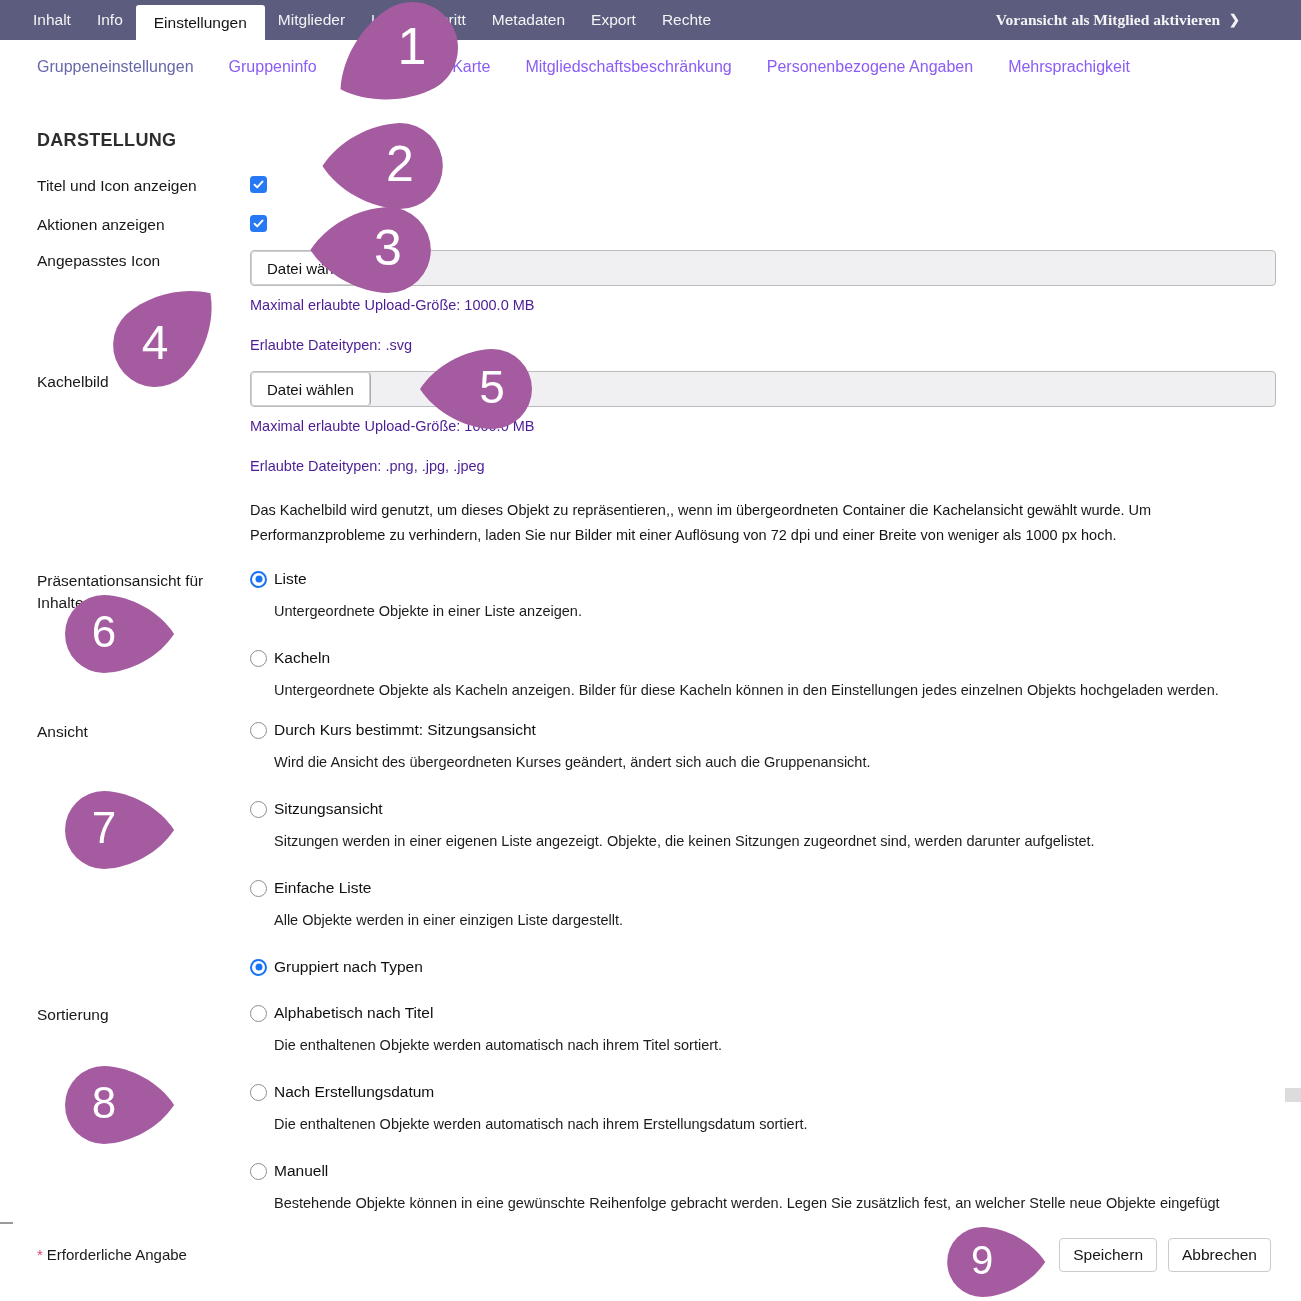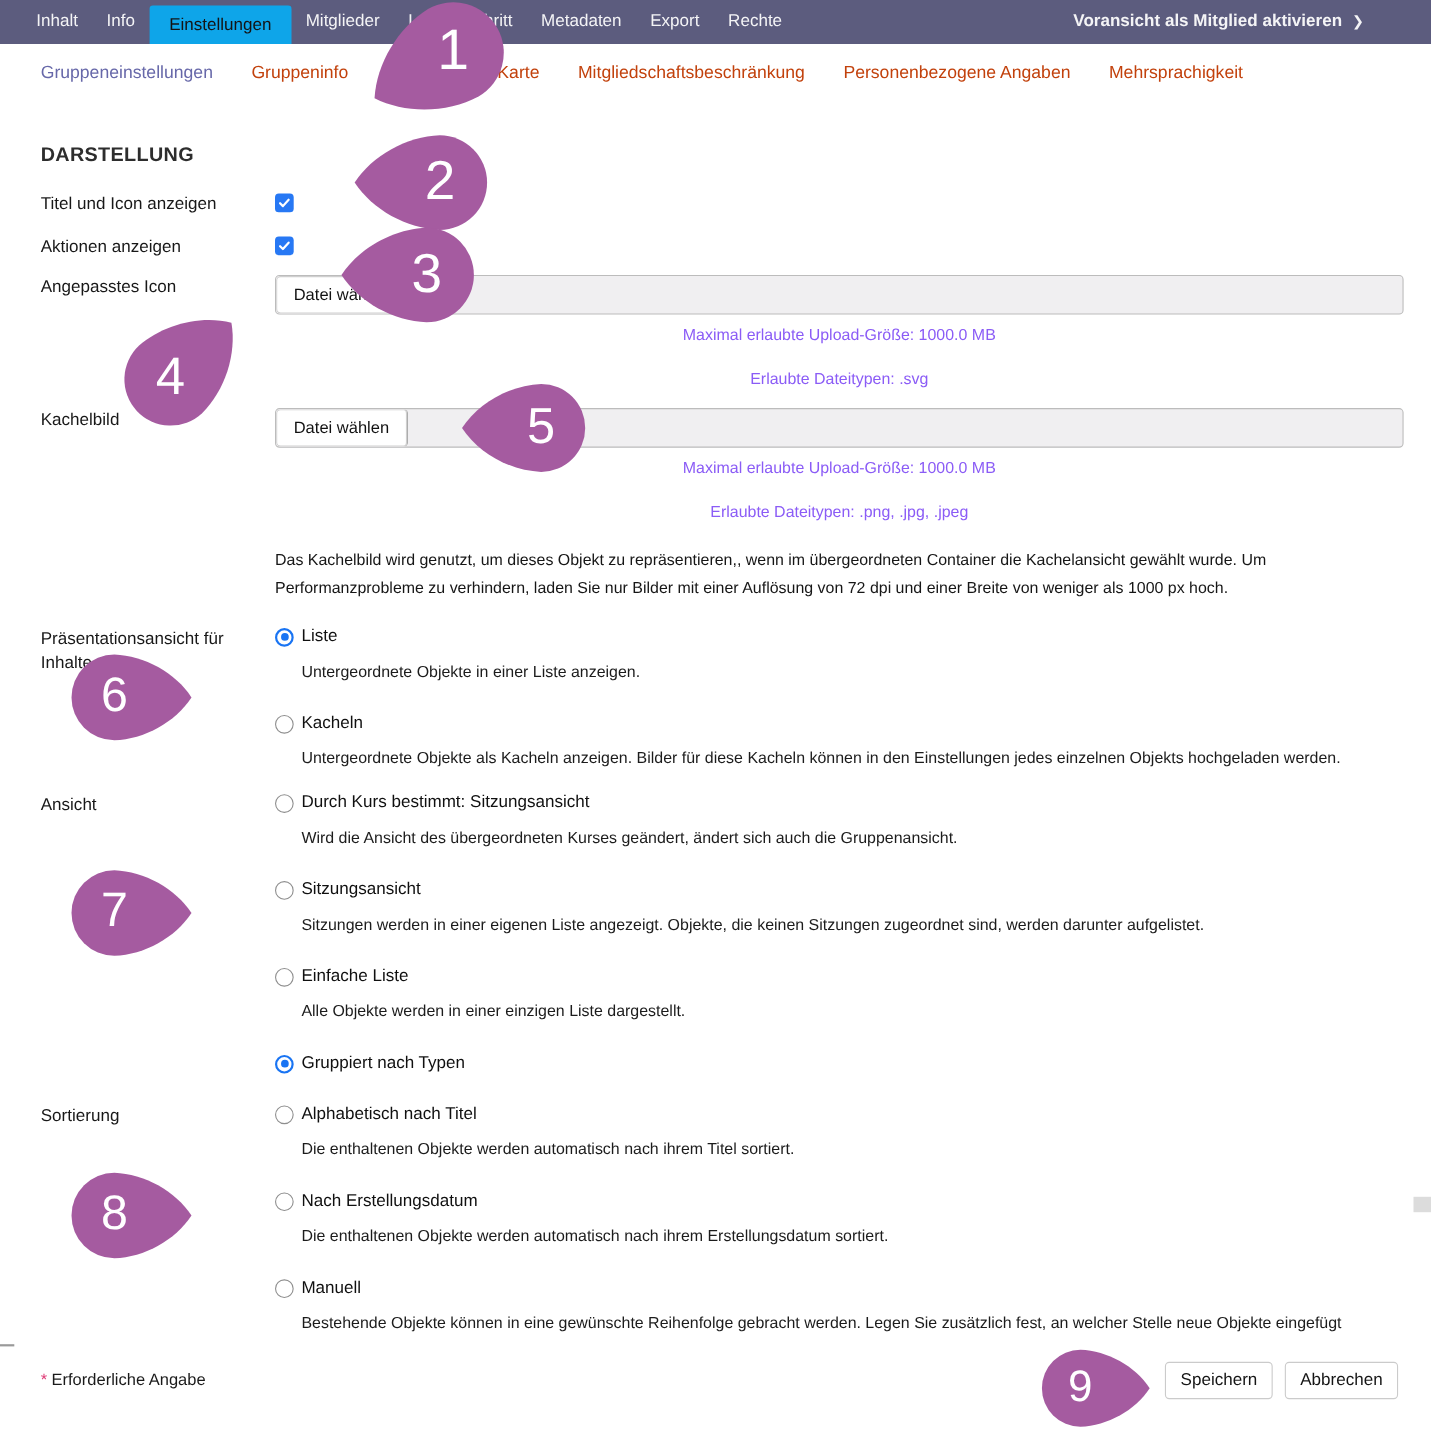--- a/index.html
+++ b/index.html
@@ -3,43 +3,43 @@
 <meta charset="utf-8">
 <style>
   html,body{margin:0;padding:0;background:#fff;}
   body{width:1301px;height:1301px;position:relative;overflow:hidden;
        font-family:"Liberation Sans","DejaVu Sans",sans-serif;color:#1a1a1a;}
   .page{position:relative;width:1301px;height:1102px;}
 
   
   .topnav{height:40px;background:#5c5c7e;display:flex;align-items:stretch;padding-left:20px;}
   .ttab{display:flex;align-items:center;padding:0 13px;color:#f4f4f6;font-size:15.5px;cursor:pointer;white-space:nowrap;}
-  .ttab.active{background:#0ea5e9;color:#141414;margin-top:5px;border-radius:3px 3px 0 0;padding:0 18px;}
-  .ttab.preview{margin-left:auto;margin-right:48px;font-weight:700;}
+  .ttab.active{background:#ffffff;color:#141414;margin-top:5px;border-radius:3px 3px 0 0;padding:0 18px;}
+  .ttab.preview{margin-left:auto;margin-right:48px;font-weight:700;font-family:Liberation Serif, serif;}
   .chev{margin-left:9px;font-size:13px;}
 
   
   .subnav{display:flex;gap:35px;padding:18px 20px 10px 37px;}
-  .stab{font-size:16px;color:#c2410c;cursor:pointer;white-space:nowrap;}
+  .stab{font-size:16px;color:#8b5cf6;cursor:pointer;white-space:nowrap;}
   .stab.active{color:#6768a9;}
 
   
   main{display:block;}
   .section-title{margin:44px 0 0 37px;font-size:18px;font-weight:700;color:#2d2d2d;letter-spacing:.3px;}
   .row{display:grid;grid-template-columns:213px 1fr;padding:0 25px 0 37px;}
   .flabel{font-size:15.5px;line-height:22px;color:#181818;padding-right:42px;}
   .fctl{min-width:0;}
 
   .checkbox{display:inline-block;width:17px;height:17px;border-radius:3.5px;background:#2778f4;position:relative;vertical-align:top;margin-top:1px;cursor:pointer;}
   .checkbox svg{position:absolute;inset:2px;width:13px;height:13px;}
 
   .fileinput{display:flex;height:34px;border:1px solid #bcbcbc;border-radius:4px;background:#f0eff1;align-items:stretch;overflow:hidden;cursor:pointer;}
   .filebtn{display:flex;align-items:center;background:#fff;border-right:1px solid #adadad;border-radius:4px;padding:0 16px;font-size:15px;color:#111;box-shadow:0 0 0 1px #cfcfcf inset;}
   .filefield{flex:1;}
-  .help{font-size:14.5px;color:#8b5cf6;margin-top:11px;text-align:center;}
+  .help{font-size:14.5px;color:#4c1d95;margin-top:11px;}
   .help + .help{margin-top:24px;}
   .byline{font-size:14.5px;color:#161616;line-height:25px;margin-top:24px;max-width:1024px;}
 
   .opt{margin-top:26px;}
   .opt:first-child{margin-top:0;}
   .optline{display:flex;align-items:center;gap:7px;cursor:pointer;}
   .radio{width:17px;height:17px;border-radius:50%;box-sizing:border-box;border:1.5px solid #8e8e8e;background:#fff;flex:0 0 auto;position:relative;}
   .radio.selected{border:2px solid #1974f3;}
   .radio.selected::after{content:"";position:absolute;left:50%;top:50%;width:7px;height:7px;border-radius:50%;background:#1974f3;transform:translate(-50%,-50%);}
   .optlabel{font-size:15.5px;color:#101010;}

